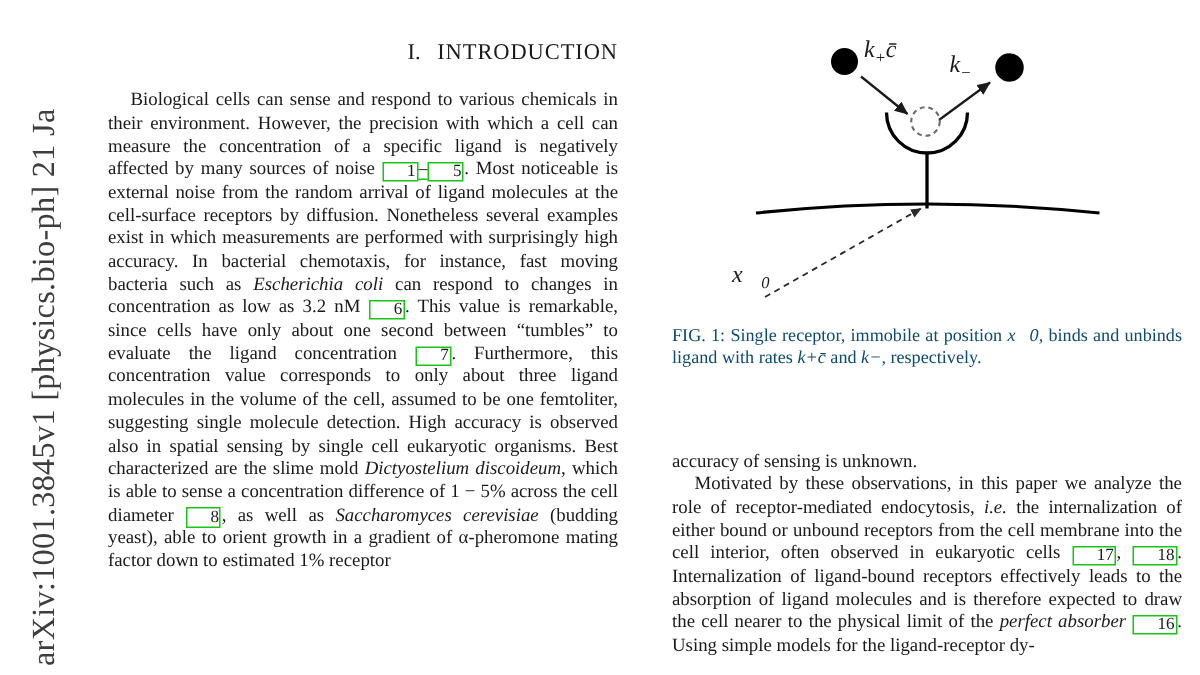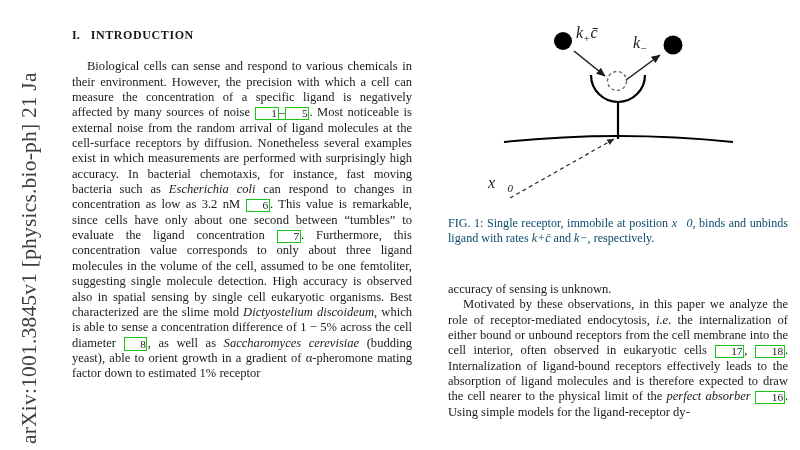--- a/index.html
+++ b/index.html
@@ -51,23 +51,23 @@
 
   .pacs {
     margin: 0;
     padding-left: 68px;
     font-size: 12.4px;
     line-height: 14px;
     color: #2a2a2a;
   }
 
   h1.section-head {
-    font-size: 12px;
-    font-weight: bold;
-    text-align: left;
+    font-size: 15px;
+    font-weight: normal;
+    text-align: right;
     margin: 28px 0 16px 0;
     letter-spacing: 0.6px;
   }
   h1.section-head .numeral {
     margin-right: 11px;
     letter-spacing: 0px;
   }
 
   p.body {
     margin: 0;
@@ -110,21 +110,21 @@
     margin: 2px 0 0 0;
     font-size: 12.1px;
     line-height: 14.6px;
     text-align: justify;
     color: #0c4a6e;
   }
 
   #right-body {
     position: absolute;
     left: 448px;
-    top: 282px;
+    top: 300px;
     width: 340px;
     font-size: 12.55px;
     line-height: 15.35px;
     text-align: justify;
   }
 </style>
 </head>
 <body>
 
 <div id="page">

